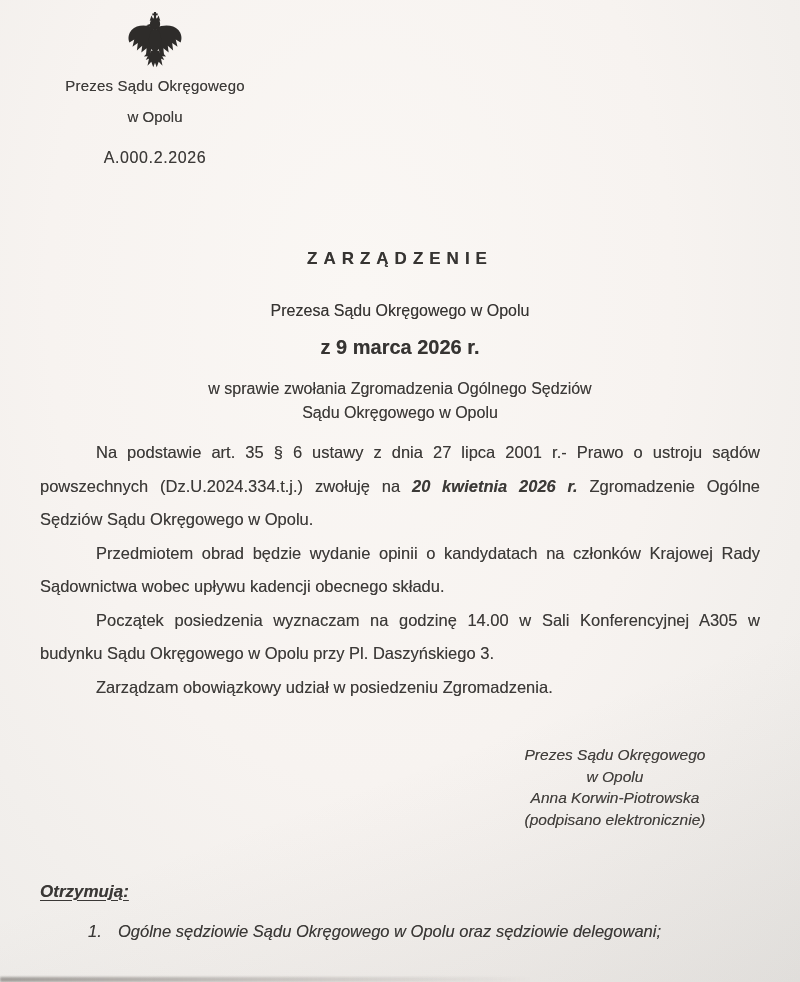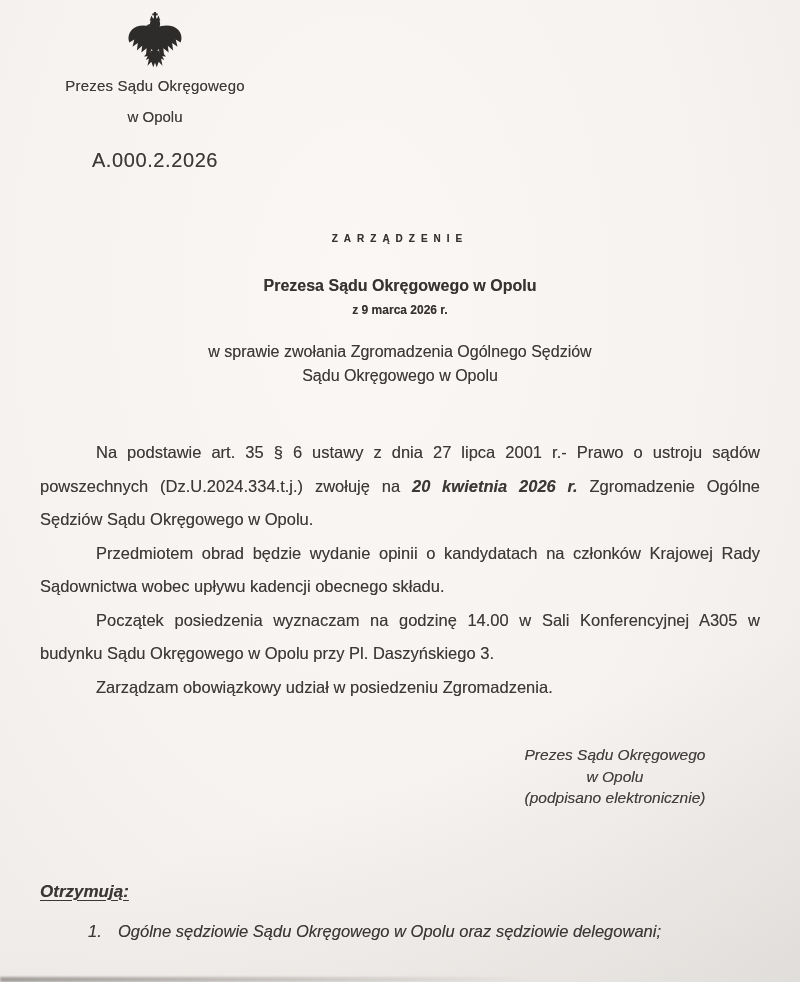--- a/index.html
+++ b/index.html
@@ -52,48 +52,48 @@
     margin-top: 5px;
     font-size: 15px;
     letter-spacing: 0.2px;
   }
   .org-line2 {
     margin-top: 14px;
     font-size: 15px;
   }
   .case-number {
     margin-top: 24px;
-    font-size: 20px;
+    font-size: 16px;
     letter-spacing: 0.6px;
   }
 
   
   .title-block {
     position: absolute;
     top: 233px; left: 0;
     width: 100%;
     text-align: center;
   }
   .doc-title {
-    margin: 0;
-    font-size: 10px;
+    margin: 16px;
+    font-size: 17px;
     font-weight: bold;
     letter-spacing: 6px;
     color: #363432;
   }
   .issuer {
     margin: 30px 0 0 0;
     font-size: 16px;
-    font-weight: bold;
+    font-weight: normal;
     line-height: 24px;
     color: #363432;
   }
   .issue-date {
-    margin: 0;
-    font-size: 12px;
+    margin: 12px;
+    font-size: 20px;
     font-weight: bold;
     line-height: 24px;
     color: #363432;
   }
   .subject {
     margin: 18px 0 0 0;
     font-size: 16px;
     line-height: 24px;
   }
 
@@ -192,20 +192,21 @@
   <div class="body-text">
     <p><span>Na podstawie art. 35 § 6 ustawy z dnia 27 lipca 2001 r.- Prawo o ustroju sądów powszechnych (Dz.U.2024.334.t.j.) zwołuję na </span><span class="b">20 kwietnia 2026 r.</span><span> Zgromadzenie Ogólne Sędziów Sądu Okręgowego w Opolu.</span></p>
     <p>Przedmiotem obrad będzie wydanie opinii o kandydatach na członków Krajowej Rady Sądownictwa wobec upływu kadencji obecnego składu.</p>
     <p>Początek posiedzenia wyznaczam na godzinę 14.00 w Sali Konferencyjnej A305 w budynku Sądu Okręgowego w Opolu przy Pl. Daszyńskiego 3.</p>
     <p>Zarządzam obowiązkowy udział w posiedzeniu Zgromadzenia.</p>
   </div>
 
   <div class="signature">
     <div>Prezes Sądu Okręgowego</div>
     <div>w Opolu</div>
+    <div>Anna Korwin-Piotrowska</div>
     <div>(podpisano elektronicznie)</div>
   </div>
 
   <div class="distribution-heading">Otrzymują:</div>
   <div class="distribution-item">
     <span class="num">1.</span>
     <span>Ogólne sędziowie Sądu Okręgowego w Opolu oraz sędziowie delegowani;</span>
   </div>
 
   <div class="scan-edge"></div>

